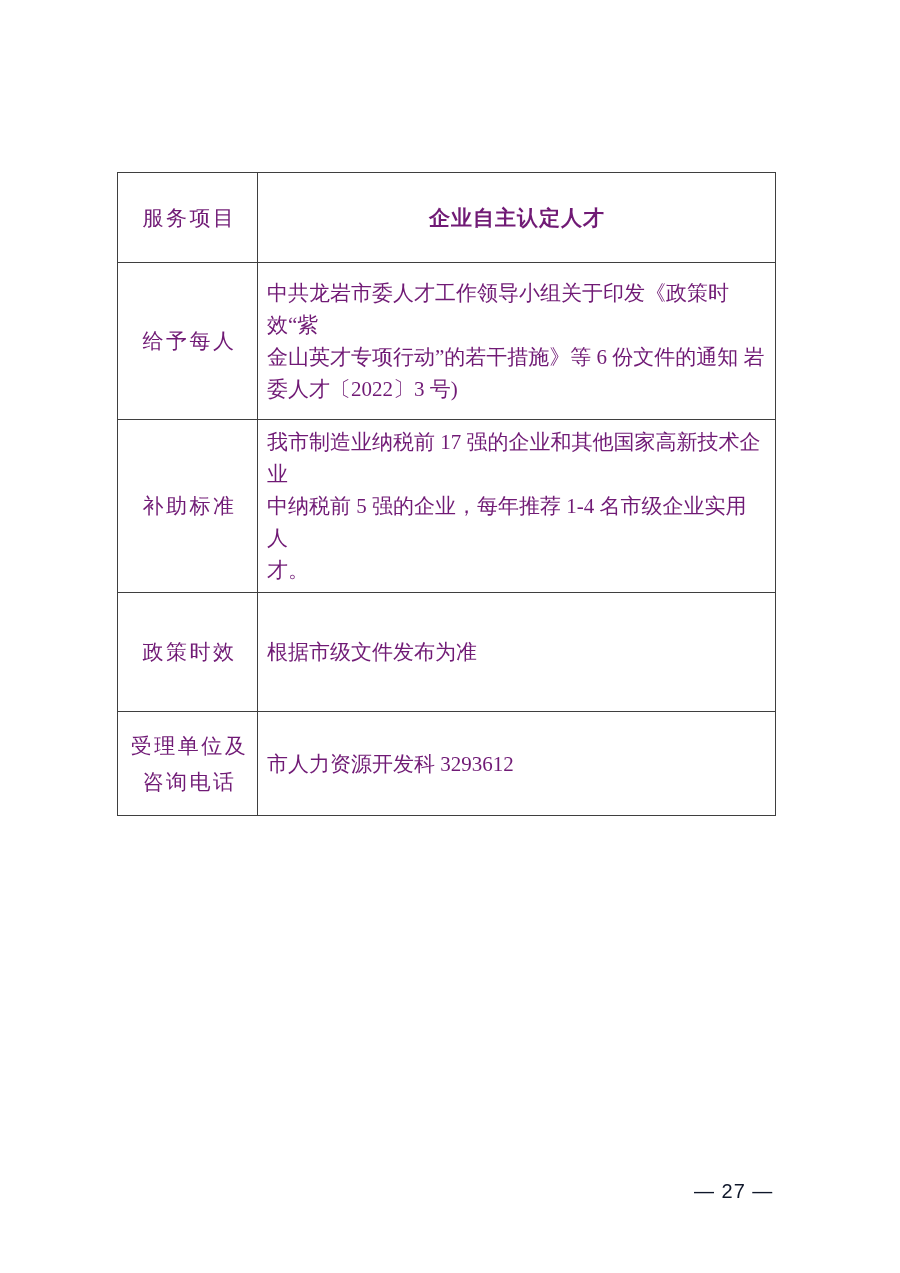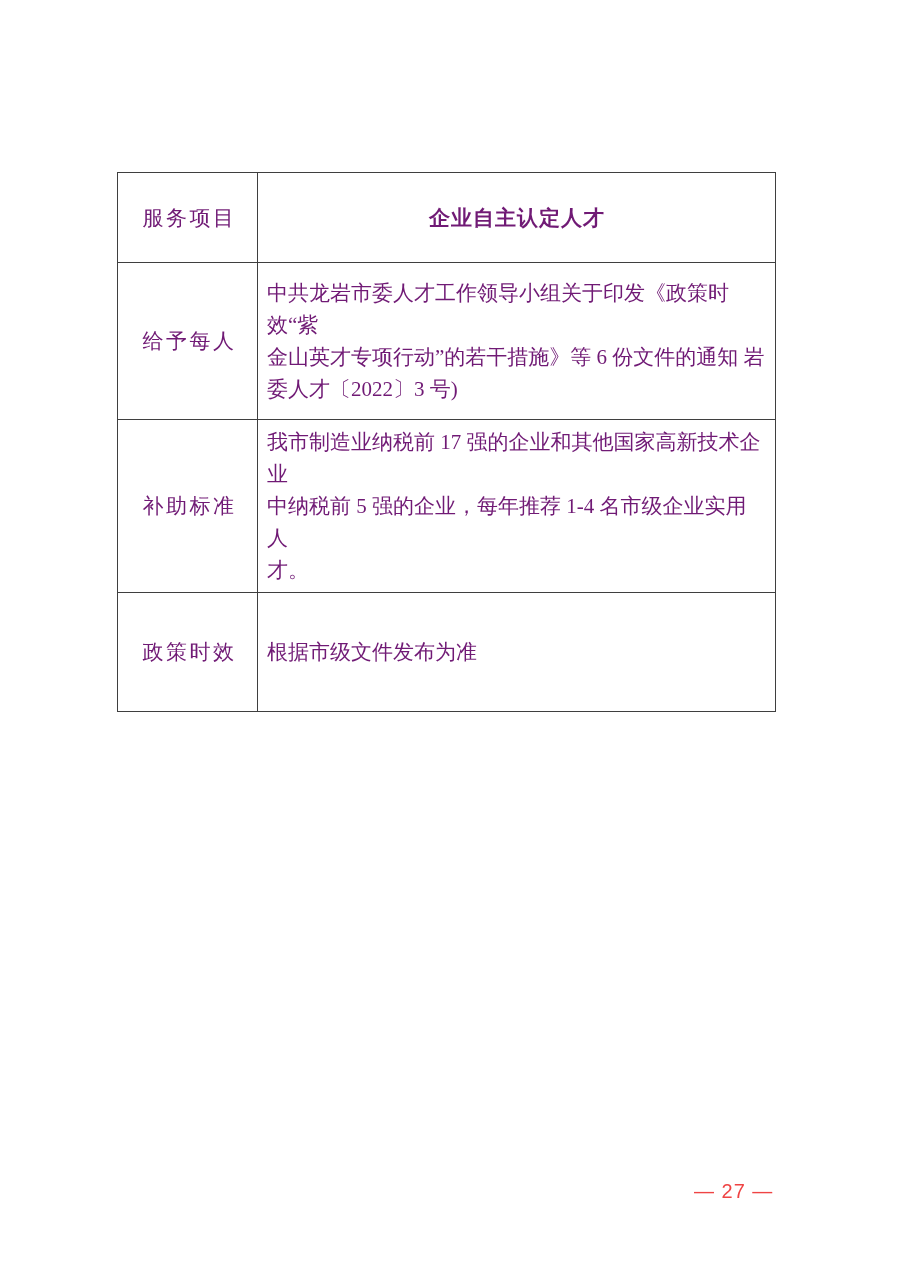--- a/index.html
+++ b/index.html
@@ -52,21 +52,21 @@
     font-weight: bold;
     letter-spacing: 1px;
   }
   .line { display: block; }
   .page-number {
     position: absolute;
     left: 694px;
     top: 1180px;
     font-family: "Liberation Sans", "DejaVu Sans", sans-serif;
     font-size: 20px;
-    color: #ef4444;
+    color: #0f172a;
     letter-spacing: 1px;
   }
 </style>
 </head>
 <body>
 
 <table class="doc-table">
   <tbody>
     <tr class="row-1">
       <td class="label-cell">
@@ -97,16 +97,25 @@
         </td>
     </tr>
     <tr class="row-5">
       <td class="label-cell">
           <div class="line">政策时效</div>
         </td>
       <td class="content-cell">
           <div class="line">根据市级文件发布为准</div>
         </td>
     </tr>
+    <tr class="row-6">
+      <td class="label-cell">
+          <div class="line">受理单位及</div>
+          <div class="line">咨询电话</div>
+        </td>
+      <td class="content-cell">
+          <div class="line">市人力资源开发科 3293612</div>
+        </td>
+    </tr>
   </tbody>
 </table>
 
 <div class="page-number">— 27 —</div>
 
 </body></html>

